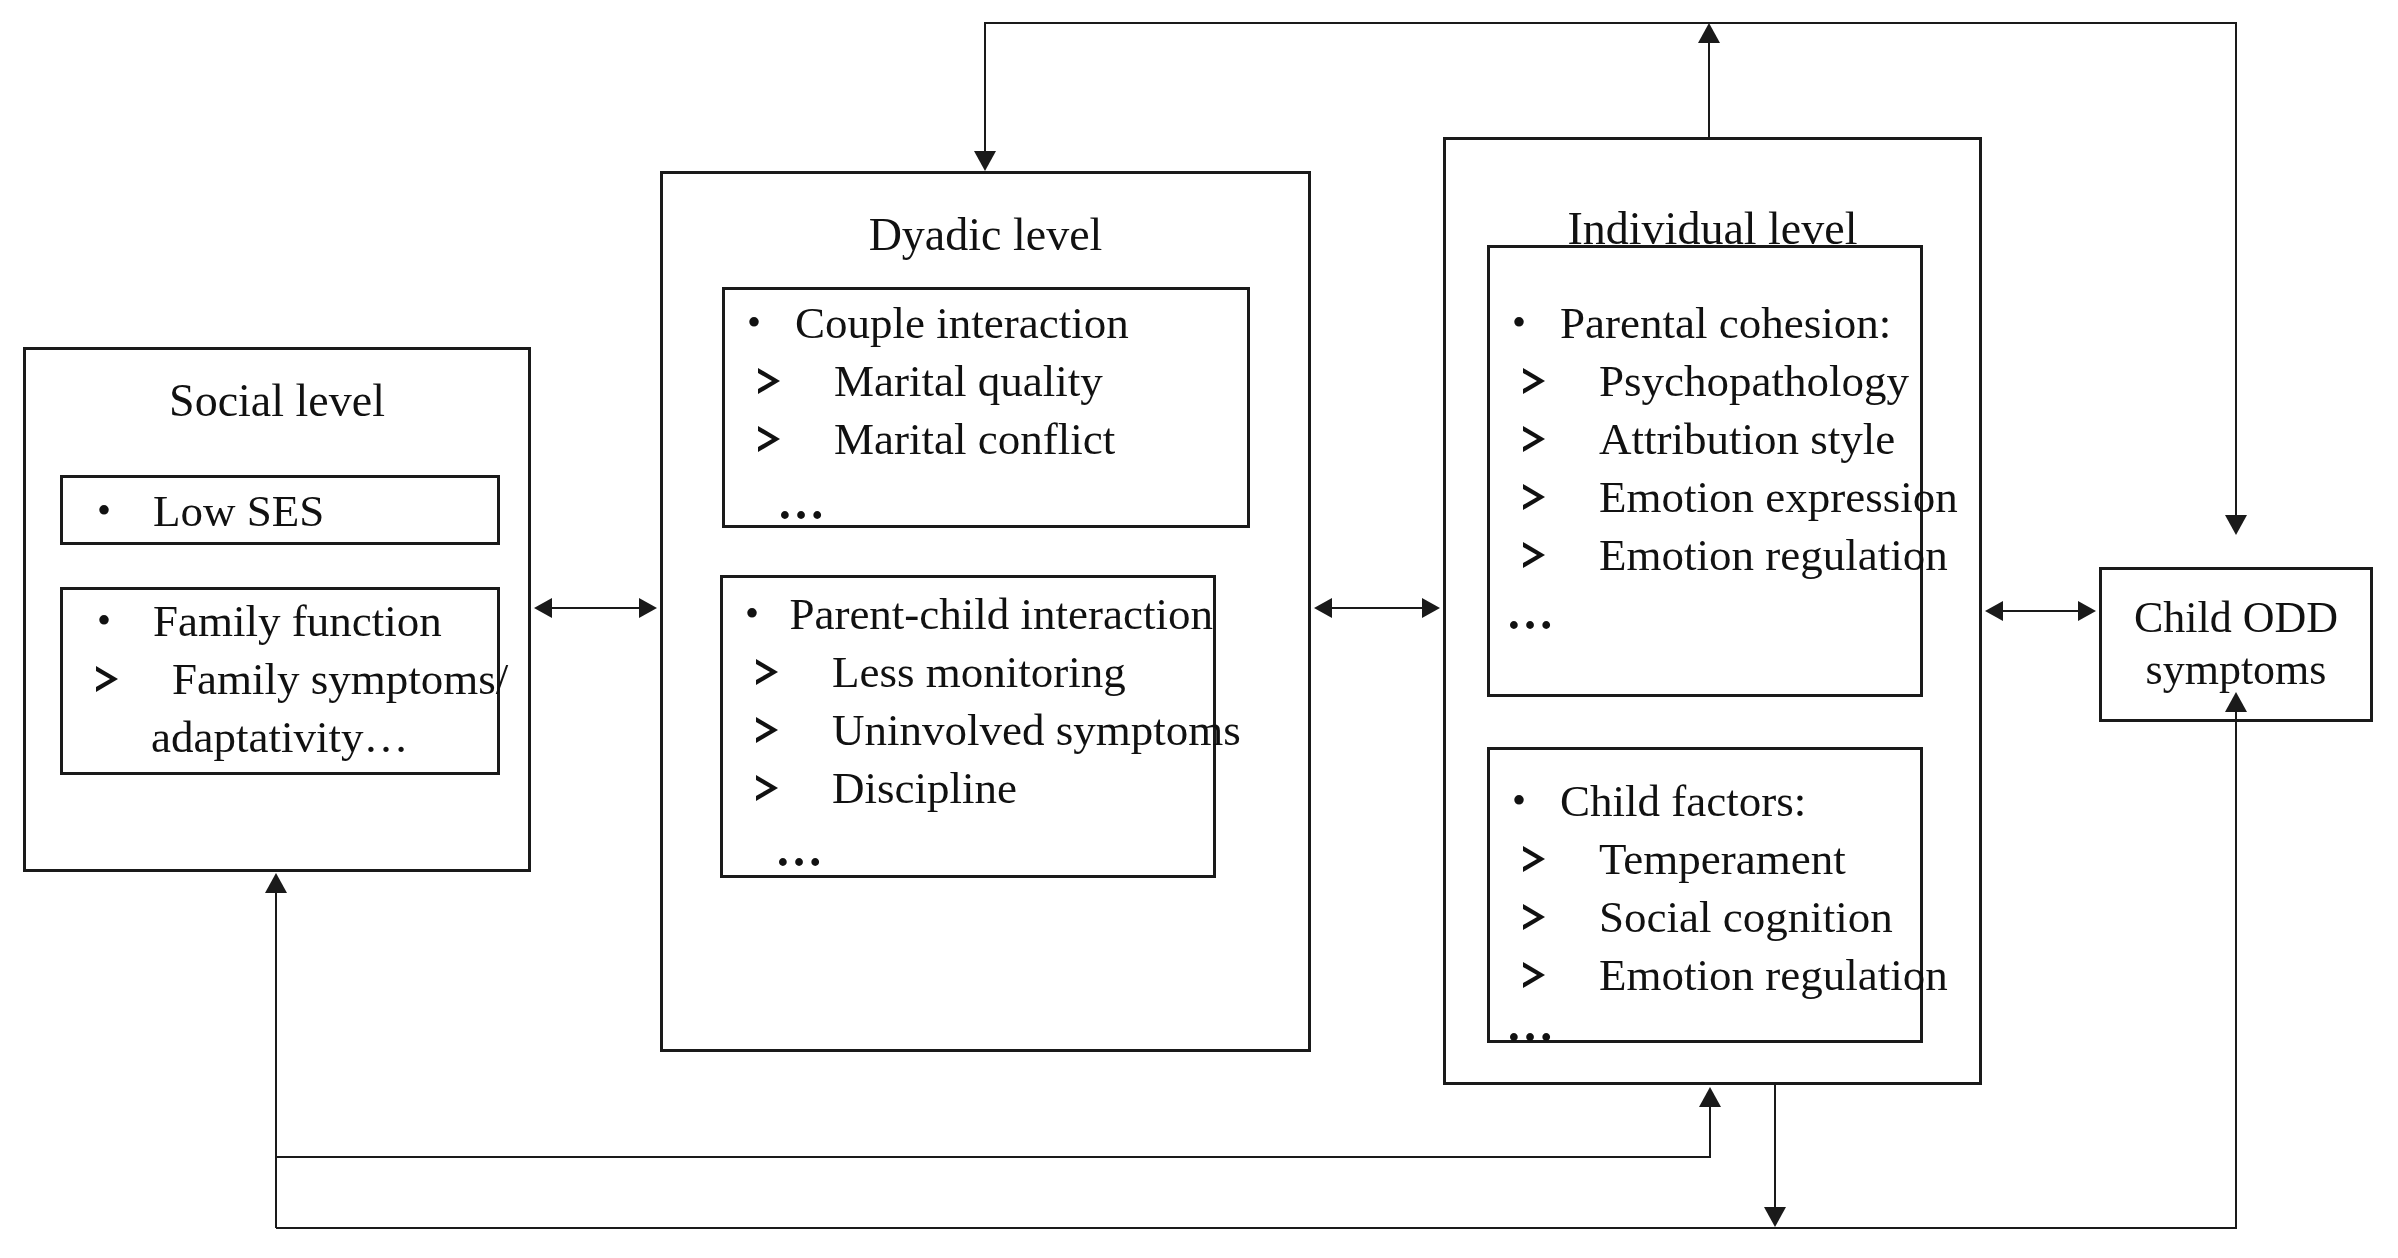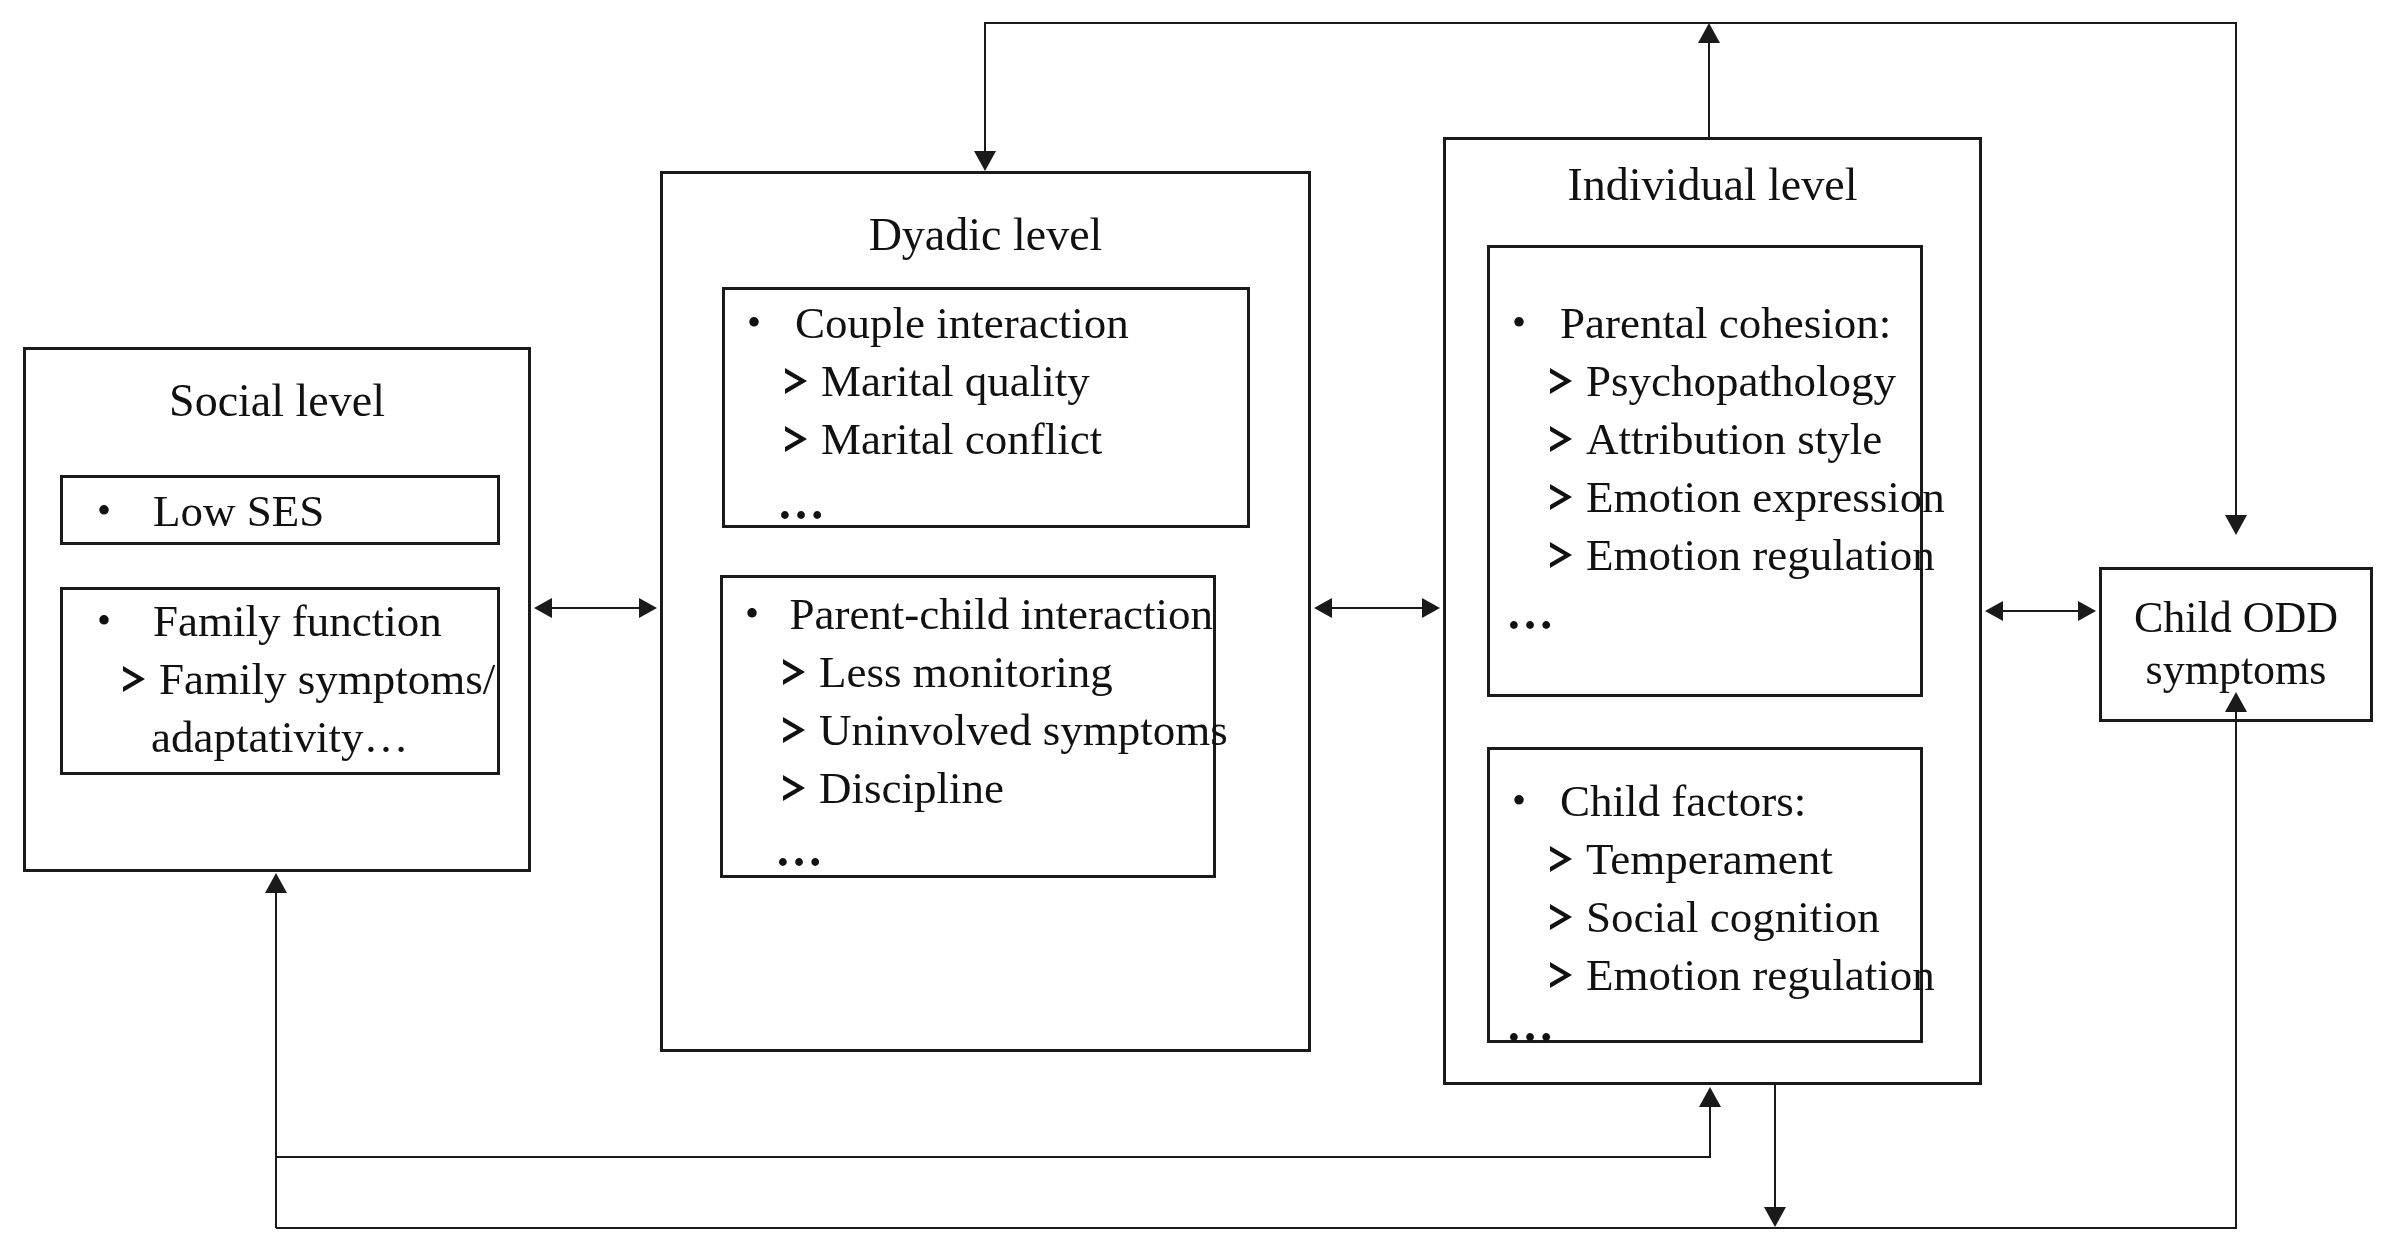--- a/index.html
+++ b/index.html
@@ -7,21 +7,21 @@
     position:relative;width:2398px;height:1258px;background:#fff;
     font-family:"Liberation Serif","DejaVu Serif",serif;color:#111;
     overflow:hidden;
   }
   
   .box{position:absolute;border:3px solid #1a1a1a;box-sizing:border-box;background:#fff;}
   .panel-title{text-align:center;font-size:46px;line-height:50px;white-space:nowrap;}
   .row{display:flex;align-items:center;white-space:nowrap;font-size:45px;line-height:58px;}
   .bullet{display:inline-block;width:70px;padding-left:22px;box-sizing:border-box;font-size:40px;}
   .entire-pad .bullet{width:90px;padding-left:34px;}
-  .arrow-row{padding-left:60px;}
+  .arrow-row{padding-left:33px;gap:40px;}
   .cont-row{padding-left:88px;}
   .dots-row{padding-left:52px;font-weight:bold;font-size:48px;letter-spacing:3px;}
   
   .ag{position:relative;display:inline-block;width:32px;height:28px;margin-right:4px;flex:0 0 auto;}
   .ag::before{content:"";position:absolute;left:0;top:1px;width:0;height:0;
     border-top:13px solid transparent;border-bottom:13px solid transparent;border-left:22px solid #111;}
   .ag::after{content:"";position:absolute;left:0;top:6px;width:0;height:0;
     border-top:8px solid transparent;border-bottom:8px solid transparent;border-left:14px solid #fff;}
   
   .ln{position:absolute;background:#1a1a1a;}
@@ -92,21 +92,21 @@
       <span>Uninvolved symptoms</span>
     </div>
     <div class="row arrow-row">
       <span class="ag"></span>
       <span>Discipline</span>
     </div>
     <div class="row dots-row" style="margin-top:4px;">…</div>
   </div>
 
   <div class="box" style="left:1443px;top:137px;width:539px;height:948px;">
-    <div class="panel-title" style="padding-top:20px;">Individual level</div>
+    <div class="panel-title" style="padding-top:64px;">Individual level</div>
   </div>
   <div class="box" style="left:1487px;top:245px;width:436px;height:452px;">
     <div class="row" style="padding-top:46px;">
       <span class="bullet">•</span>
       <span>Parental cohesion:</span>
     </div>
     <div class="row arrow-row">
       <span class="ag"></span>
       <span>Psychopathology</span>
     </div>

